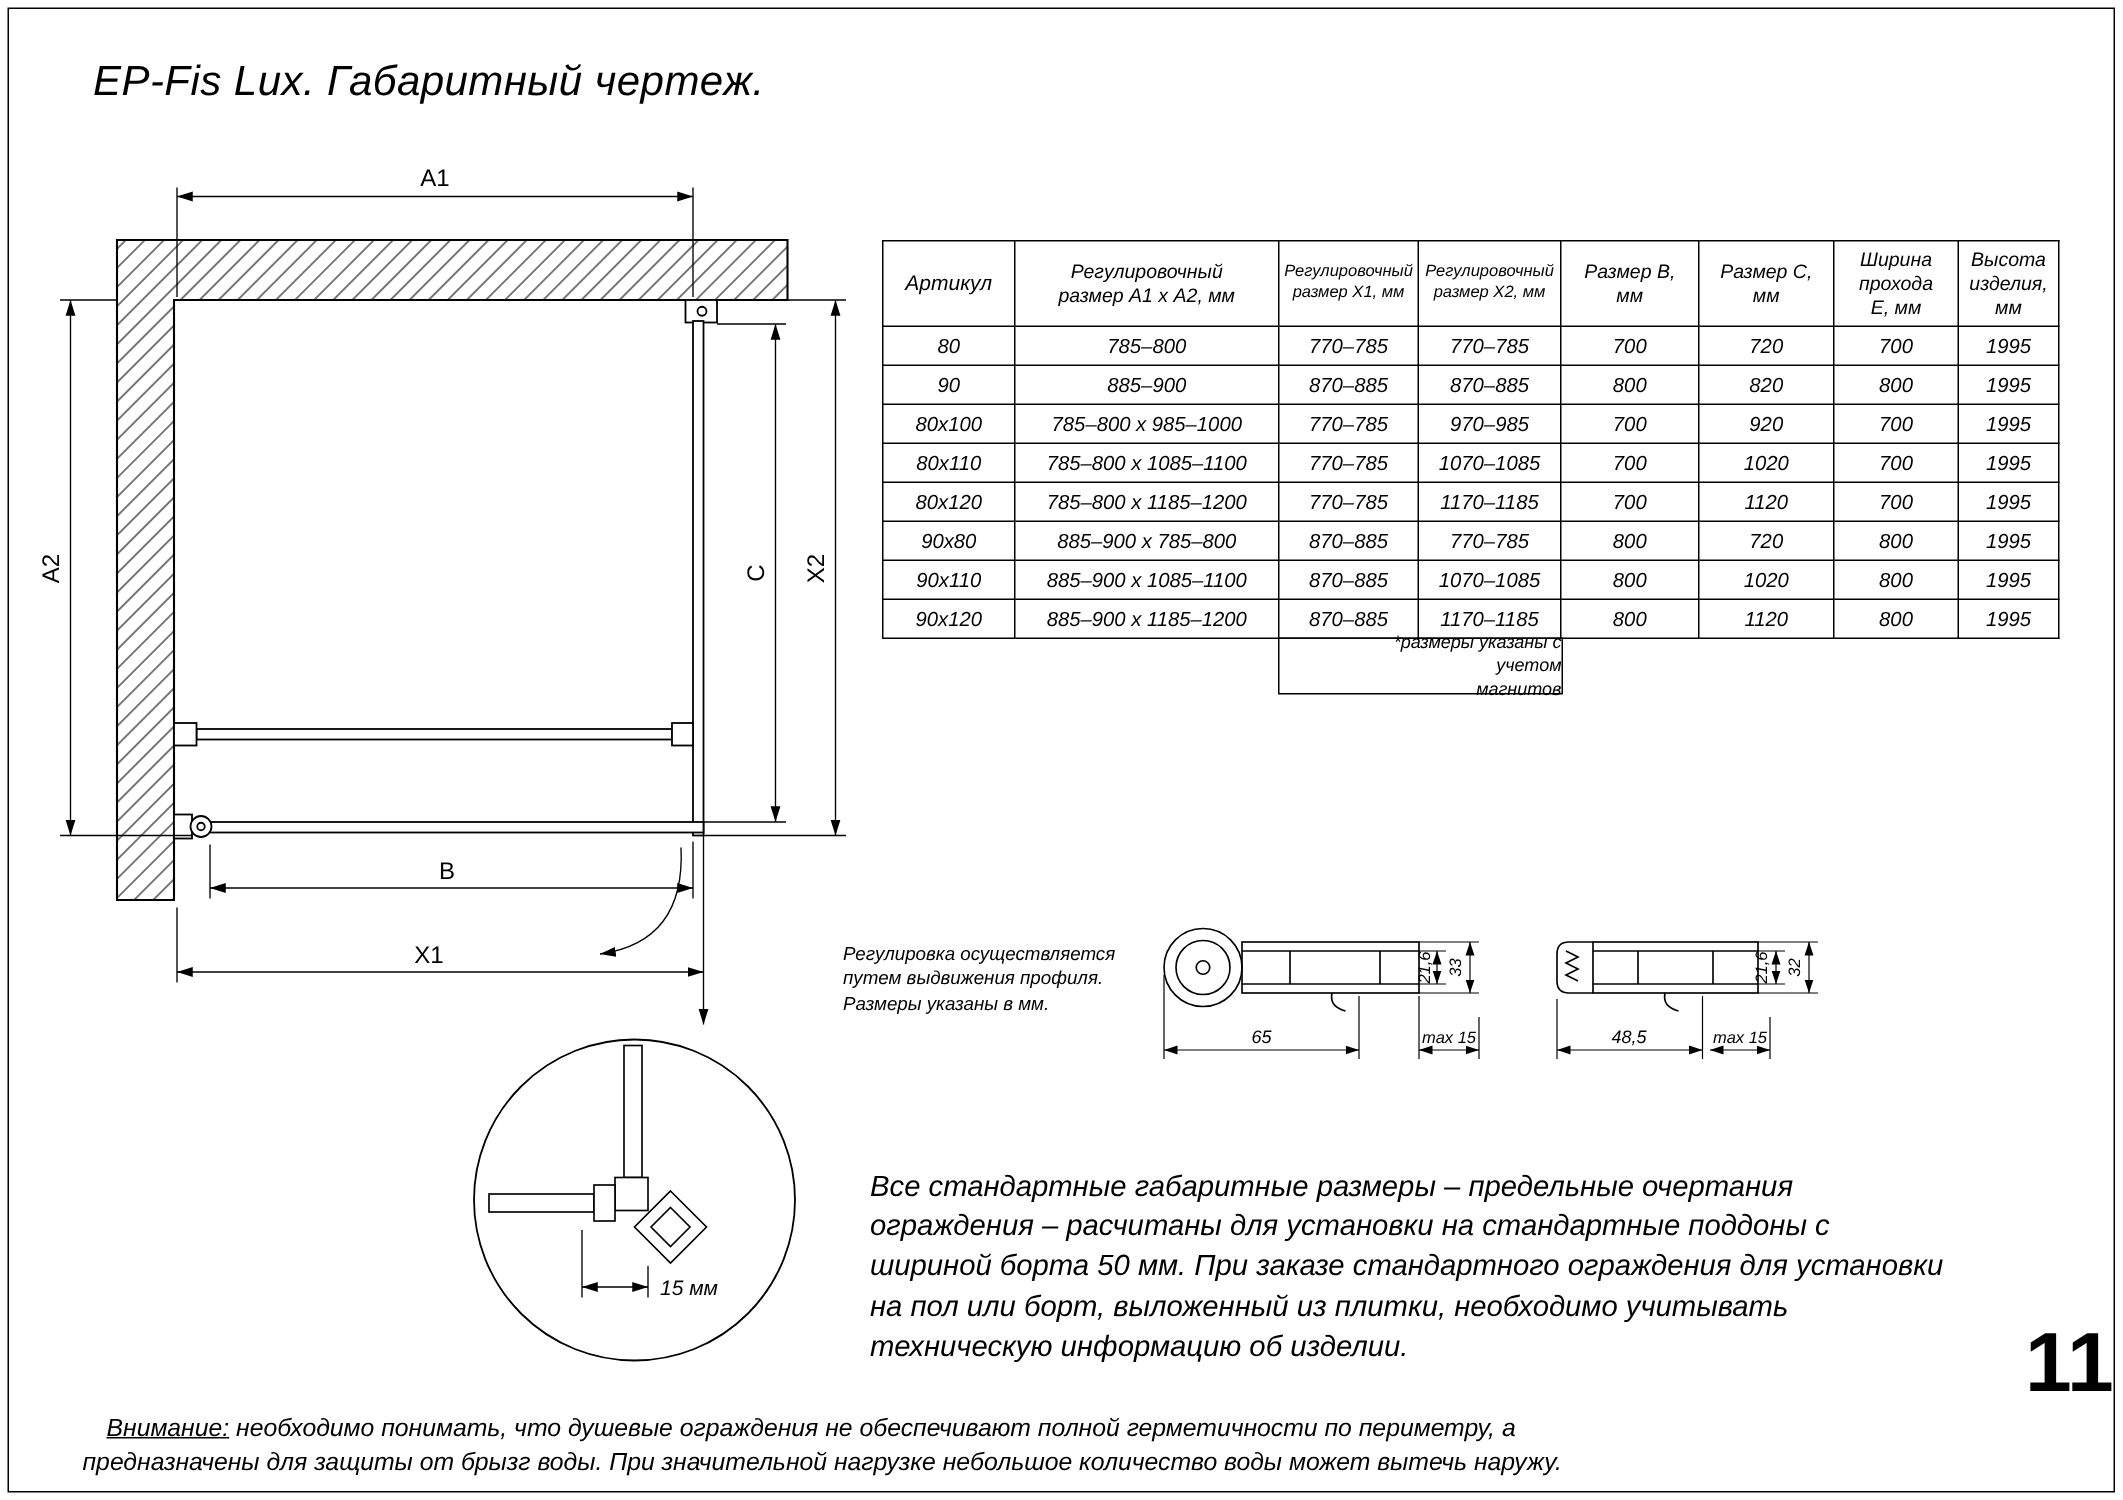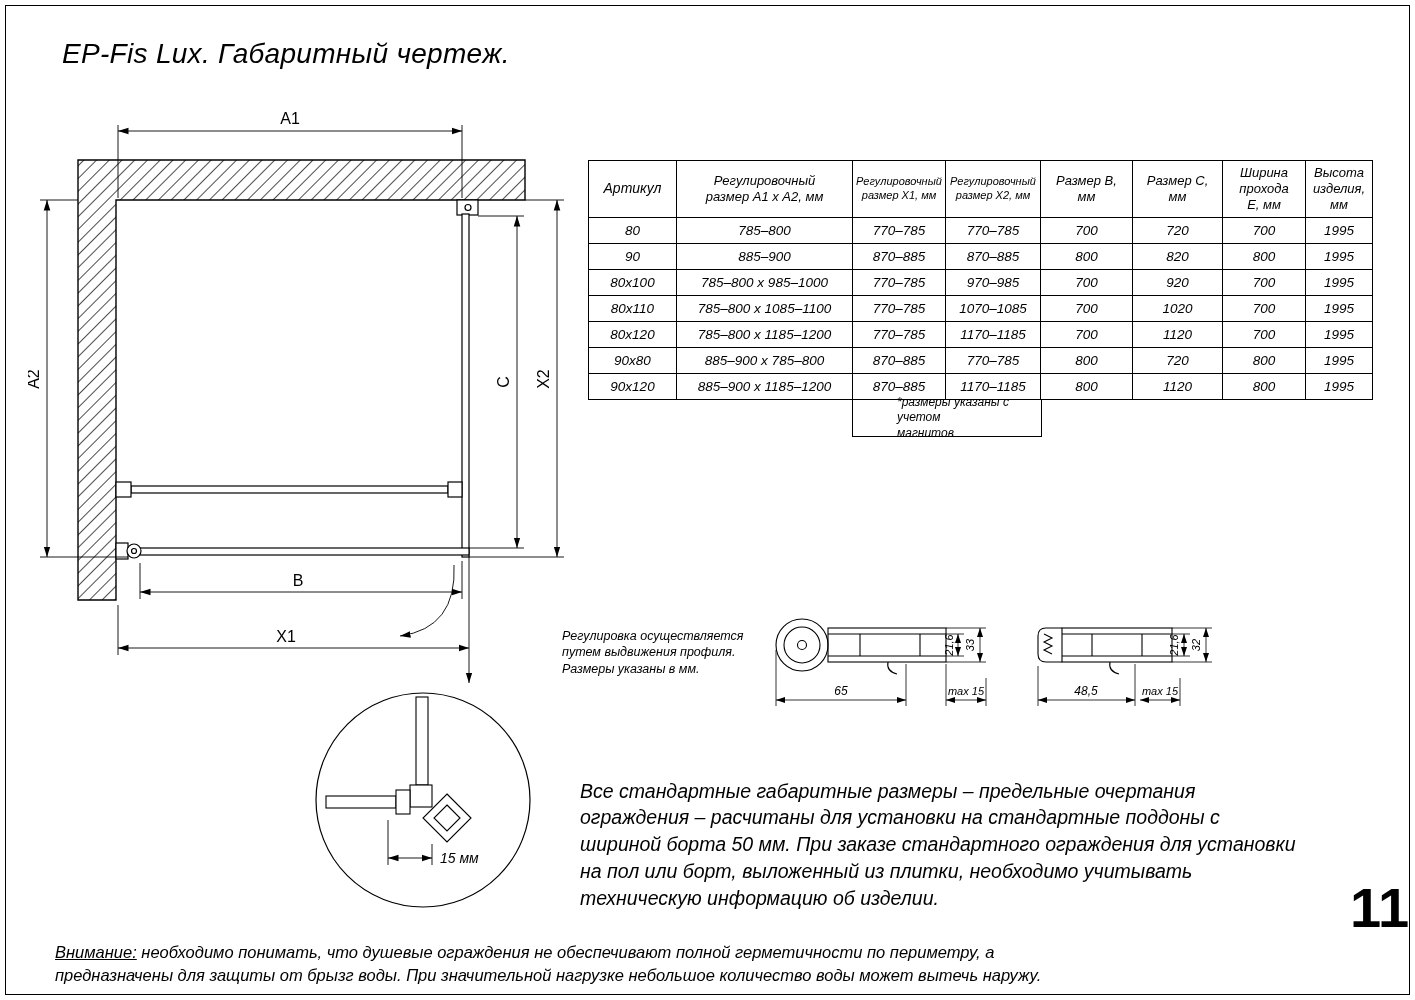--- a/index.html
+++ b/index.html
@@ -25,35 +25,35 @@
   .tbl-wrap { position:absolute; left:588px; top:160px; }
   table { border-collapse:collapse; table-layout:fixed; }
   th,td { border:1px solid #000; text-align:center; vertical-align:middle; font-style:italic; padding:0 2px; }
   th { font-size:13px; font-weight:normal; height:56px; white-space:pre-line; line-height:1.25; }
   thead th:first-child { font-size:14px; }
   thead th:nth-child(3), thead th:nth-child(4) { font-size:11px; }
   td { font-size:13.5px; height:25px; }
   .footnote {
     margin-left:264px; margin-top:-1px; width:190px; height:38px; box-sizing:border-box;
     border:1px solid #000; display:flex; align-items:center; justify-content:center;
-    font-size:12px; font-style:italic; white-space:pre-line; text-align:left; line-height:1.3;padding-left:44px;
+    font-size:12px; font-style:italic; white-space:pre-line; text-align:right; line-height:1.3;padding-left:44px;
   }
   .prof-note {
     position:absolute; left:562px; top:628px; width:195px;
     font-size:12.5px; font-style:italic; text-align:left; line-height:1.3; white-space:pre-line;
   }
   .spec-para {
     position:absolute; left:580px; top:758px; width:725px;
     font-size:19.5px; font-style:italic; line-height:1.38;
   }
   .warning {
     position:absolute; left:55px; top:924px; width:1045px;
     font-size:16.5px; font-style:italic; line-height:1.45;
   }
-  .warning .wlabel { text-decoration:underline; }
+  .warning .wlabel { text-decoration:underline;margin-left:16px; }
   .page-num { position:absolute; left:1350px; top:875px; font-size:56px; font-weight:700; }
 </style>
 </head>
 <body>
 
 <div class="frame"></div>
 
 <h1 class="title">EP-Fis Lux. Габаритный чертеж.</h1>
 
 <svg class="plan-svg" width="560" height="830" viewBox="0 0 560 830">
@@ -228,20 +228,30 @@
           <td>90х80</td>
           <td>885–900 х 785–800</td>
           <td>870–885</td>
           <td>770–785</td>
           <td>800</td>
           <td>720</td>
           <td>800</td>
           <td>1995</td>
         </tr>
         <tr>
+          <td>90х110</td>
+          <td>885–900 х 1085–1100</td>
+          <td>870–885</td>
+          <td>1070–1085</td>
+          <td>800</td>
+          <td>1020</td>
+          <td>800</td>
+          <td>1995</td>
+        </tr>
+        <tr>
           <td>90х120</td>
           <td>885–900 х 1185–1200</td>
           <td>870–885</td>
           <td>1170–1185</td>
           <td>800</td>
           <td>1120</td>
           <td>800</td>
           <td>1995</td>
         </tr>
       </tbody>

